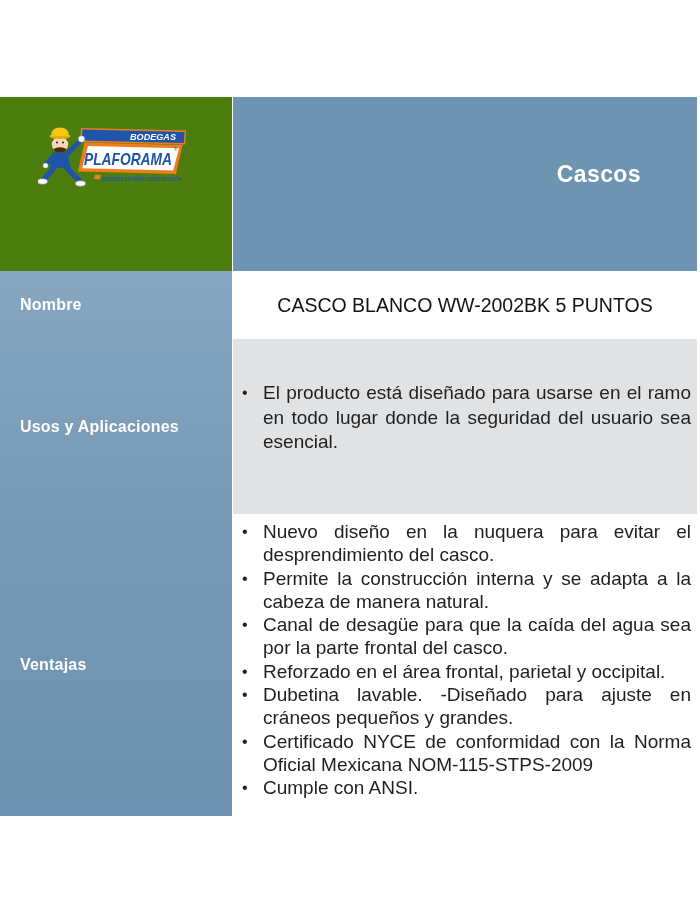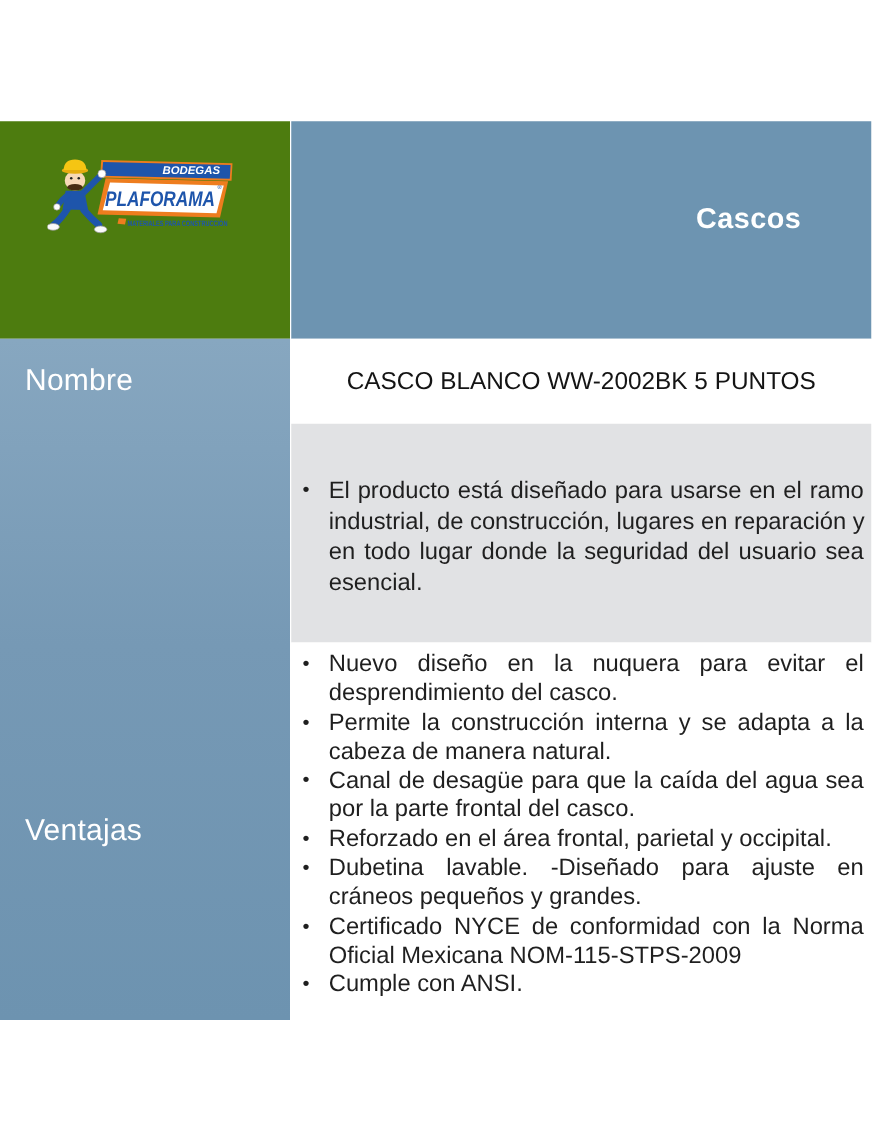--- a/index.html
+++ b/index.html
@@ -5,21 +5,21 @@
   html,body{margin:0;padding:0;background:#ffffff;}
   .page{position:relative;width:700px;height:903px;background:#ffffff;overflow:hidden;
         font-family:"Liberation Sans","DejaVu Sans",sans-serif;}
   
   .cell{position:absolute;box-sizing:border-box;}
   .logo-cell{left:0;top:97px;width:232px;height:174px;background:#4d7c0f;}
   .label-col{left:0;top:271px;width:232px;height:545px;
              background:linear-gradient(180deg,#87a7c0 0%,#7699b5 45%,#6d93b0 100%);}
   .label-row{position:absolute;left:0;width:232px;display:flex;align-items:center;
              padding-left:20px;box-sizing:border-box;}
-  .label-row span{color:#ffffff;font-weight:normal;font-size:24px;letter-spacing:.2px;}
+  .label-row span{color:#ffffff;font-weight:bold;font-size:16px;letter-spacing:.2px;}
   .lr-nombre{top:0;height:68px;}
   .lr-usos{top:68px;height:175px;}
   .lr-ventajas{top:243px;height:302px;}
   .header-cell{left:233px;top:97px;width:464px;height:174px;background:#6d94b1;
                display:flex;align-items:center;justify-content:flex-end;
                padding-right:56px;padding-bottom:20px;}
   .header-cell span{color:#ffffff;font-weight:bold;font-size:23px;letter-spacing:.4px;}
   .name-row{left:233px;top:271px;width:464px;height:68px;background:#ffffff;
             display:flex;align-items:center;justify-content:center;}
   .name-row span{color:#141414;font-size:19.5px;}
@@ -80,40 +80,42 @@
         <polygon points="57,51.5 63,52 62,56.5 56,56" fill="#ee7d1e"></polygon>
         <text x="104" y="57.5" text-anchor="middle" textLength="80" lengthAdjust="spacingAndGlyphs" font-size="6.2" font-weight="bold" fill="#1e55ab">MATERIALES PARA CONSTRUCCIÓN</text>
       </svg>
     </div>
   </div>
 
   <div class="cell label-col">
     <div class="label-row lr-nombre">
       <span>Nombre</span>
     </div>
+    <div class="label-row lr-usos">
+      <span>Usos y Aplicaciones</span>
+    </div>
     <div class="label-row lr-ventajas">
       <span>Ventajas</span>
     </div>
   </div>
 
   <div class="cell header-cell">
     <span>Cascos</span>
   </div>
 
   <div class="cell name-row">
     <span>CASCO BLANCO WW-2002BK 5 PUNTOS</span>
   </div>
 
   <div class="cell usos-row">
     <div class="bullets">
         <div class="bullet-item">
           <span class="dot">•</span>
           <div class="bt">
             <div class="jl">El producto está diseñado para usarse en el ramo</div>
-            <div class="jl">industrial, de construcción, lugares en reparación y</div>
             <div class="jl">en todo lugar donde la seguridad del usuario sea</div>
             <div class="ll">esencial.</div>
           </div>
         </div>
       </div>
   </div>
 
   <div class="cell ventajas-row">
     <div class="bullets">
         <div class="bullet-item">

